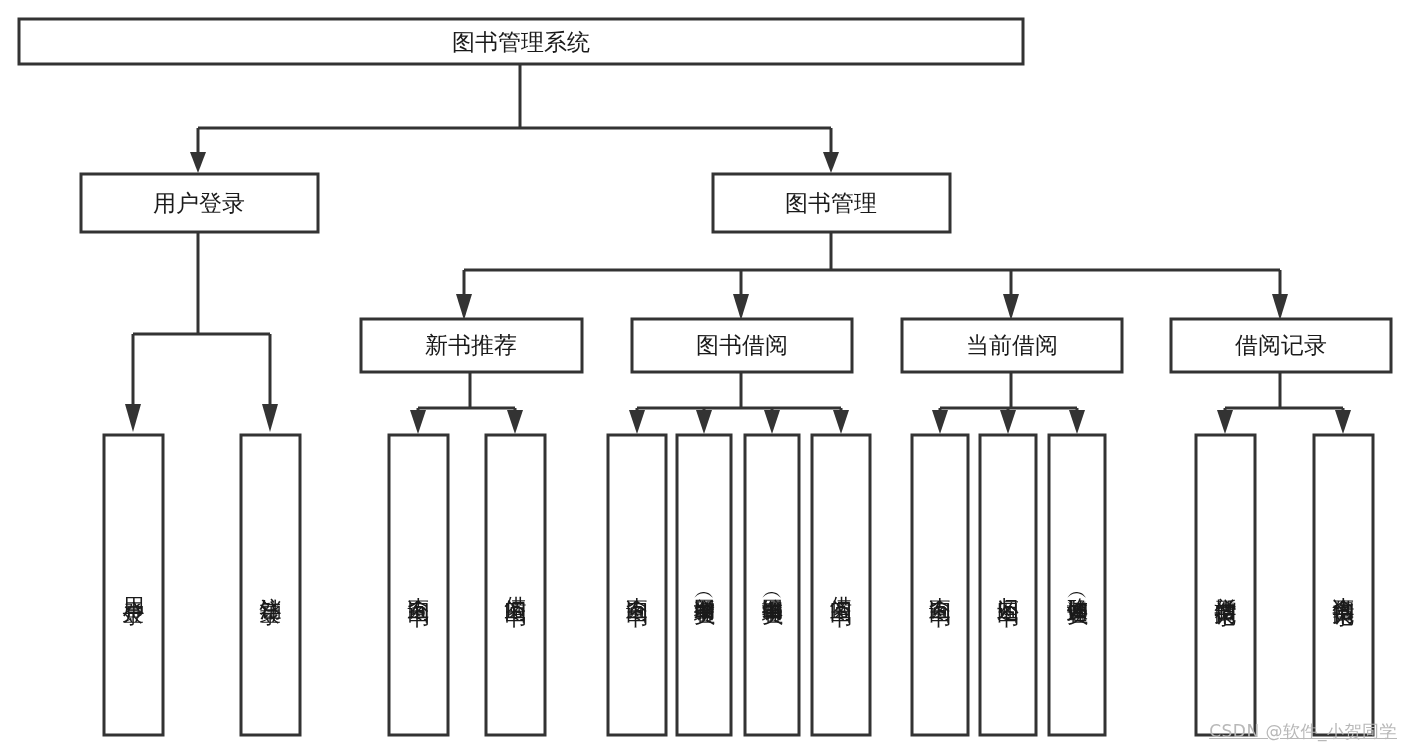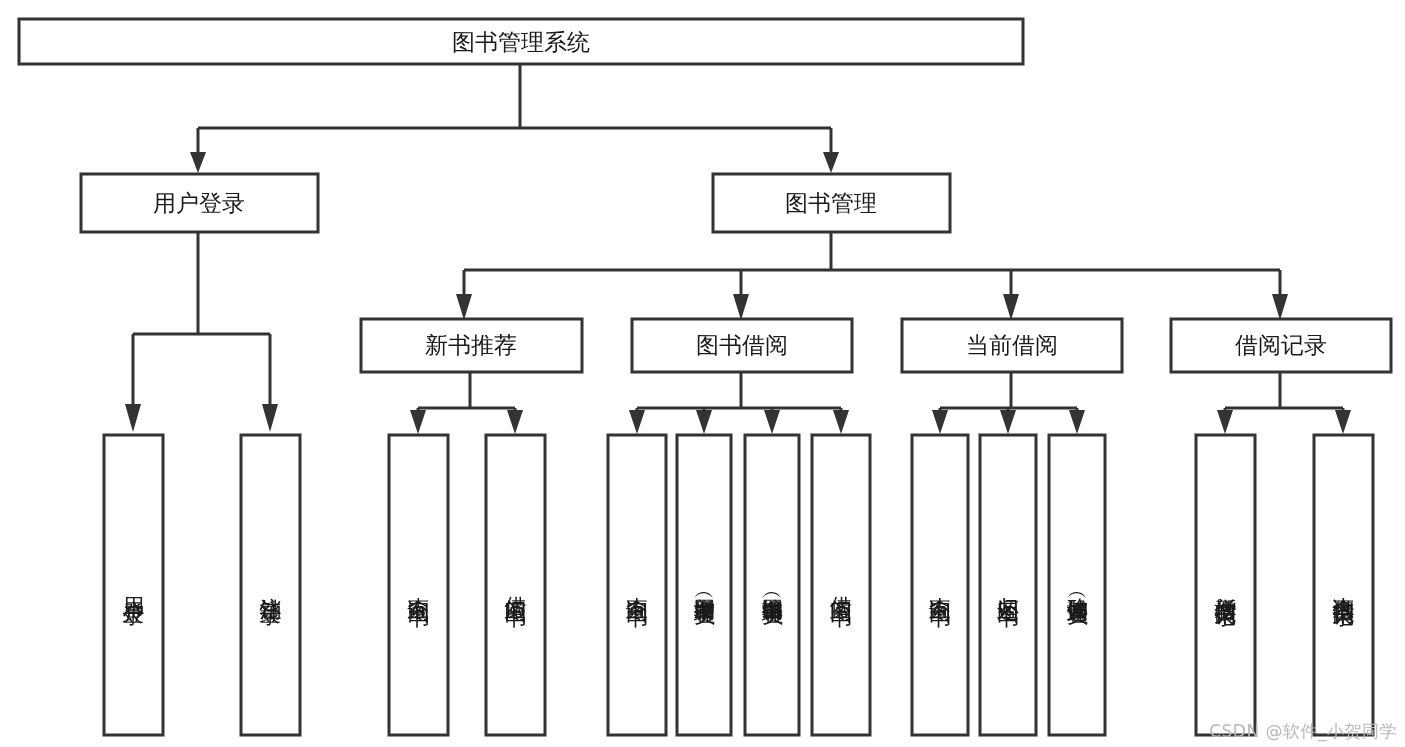--- a/index.html
+++ b/index.html
@@ -66,20 +66,21 @@
   }
   .watermark {
     position: absolute;
     right: 8px;
     bottom: 4px;
     font-size: 17px;
     color: #b8b8b8;
     font-family: "DejaVu Sans", "Liberation Sans", sans-serif;
     white-space: nowrap;
     letter-spacing: 0.5px;
+    text-decoration: underline;
   }
 </style>
 </head>
 <body>
 
 <div id="diagram-root">
 
   <svg class="flow" viewBox="0 0 1405 747">
 
     <g>

